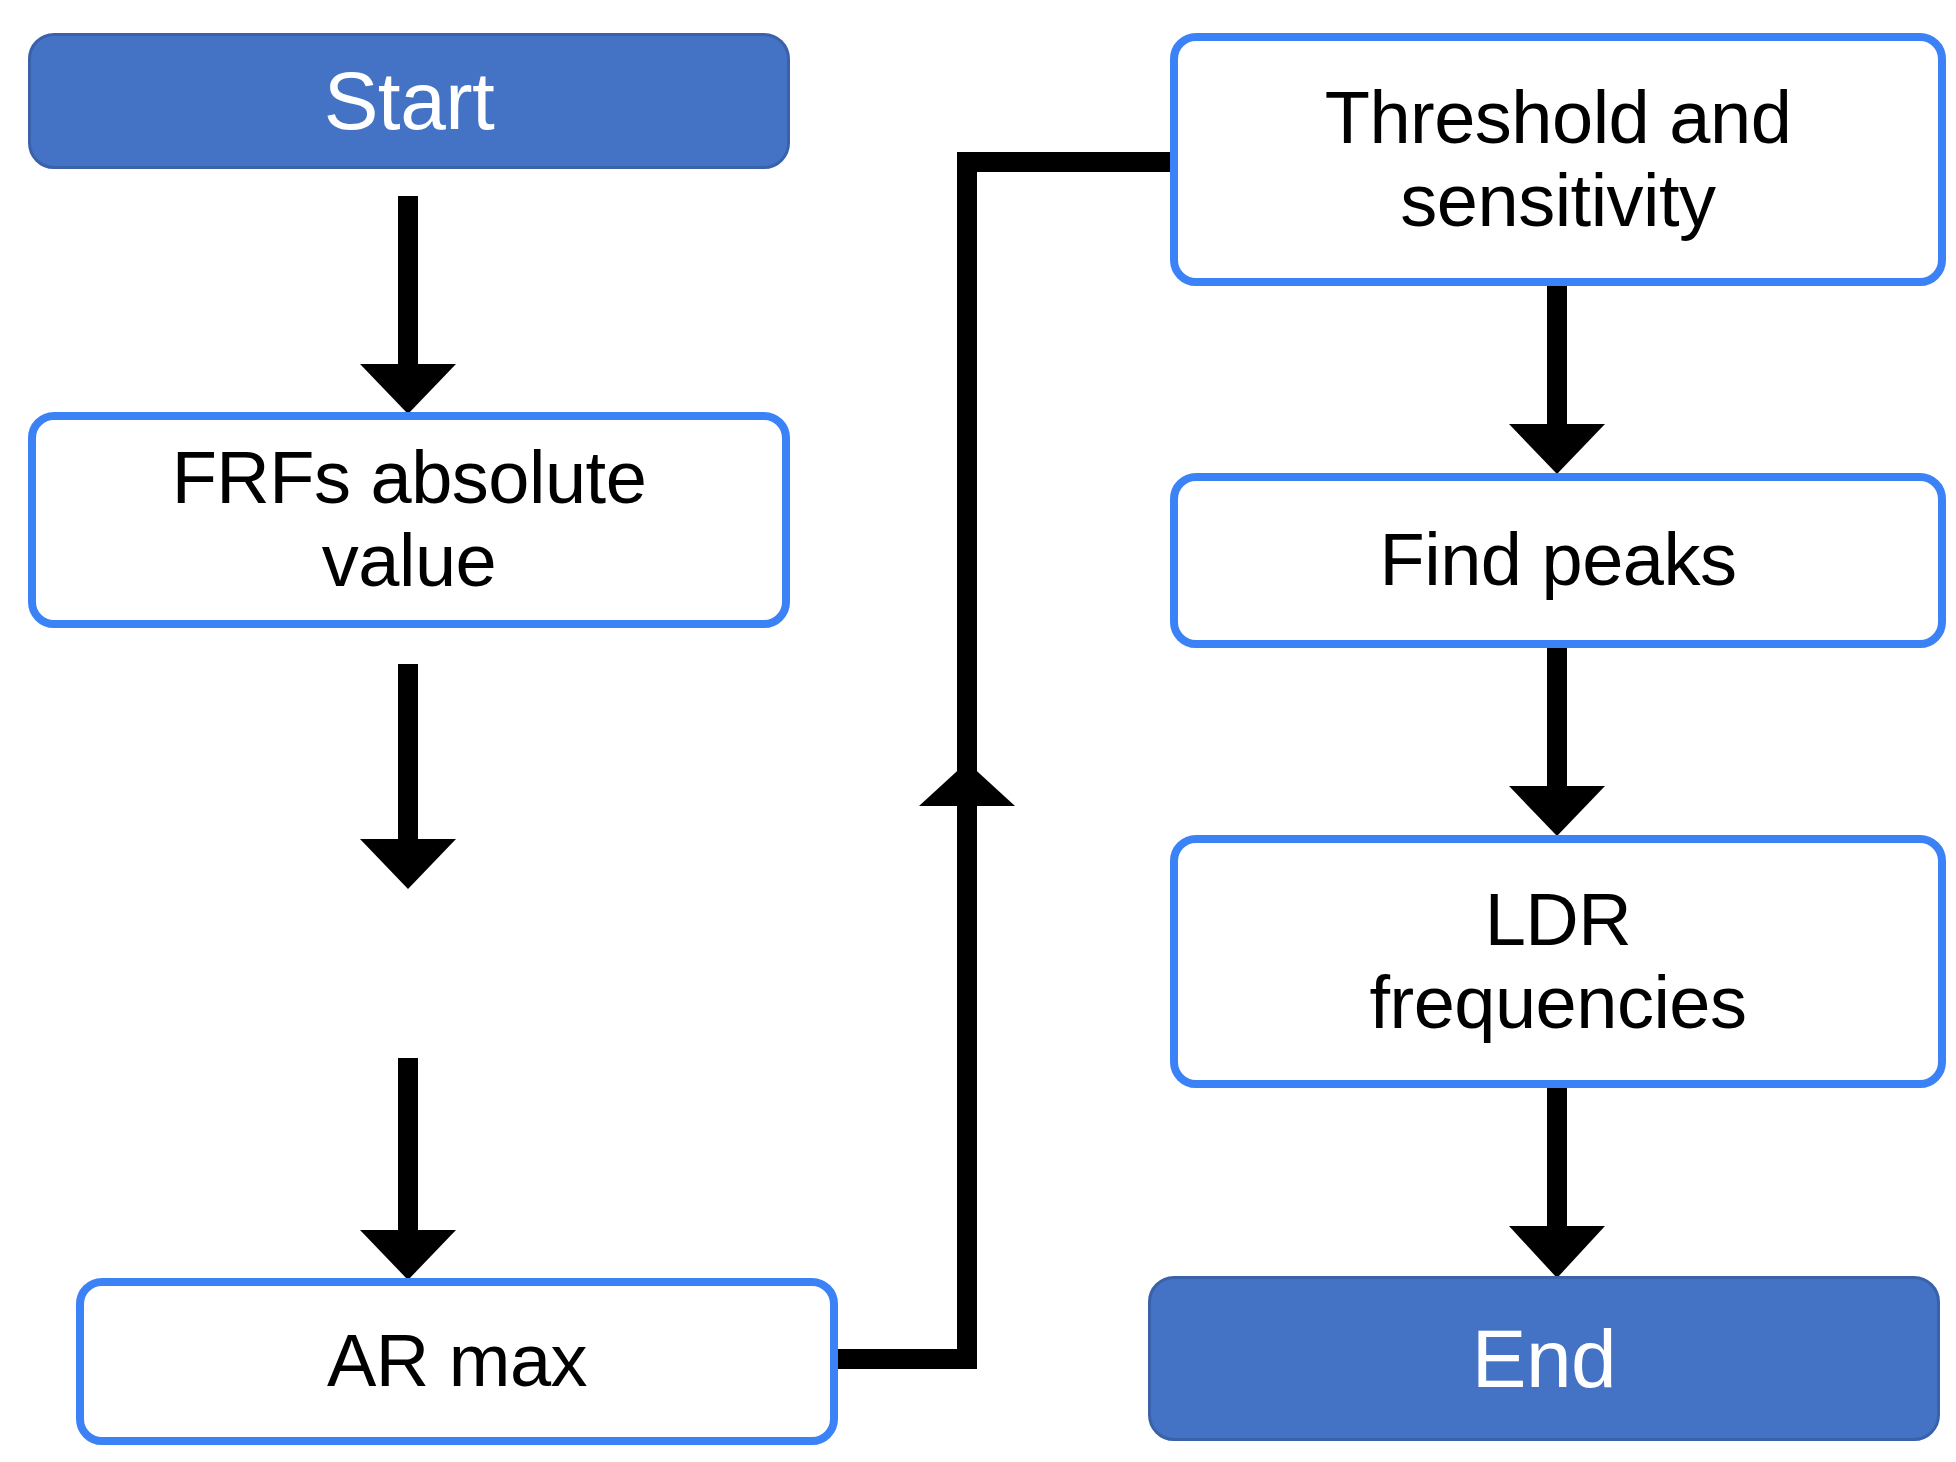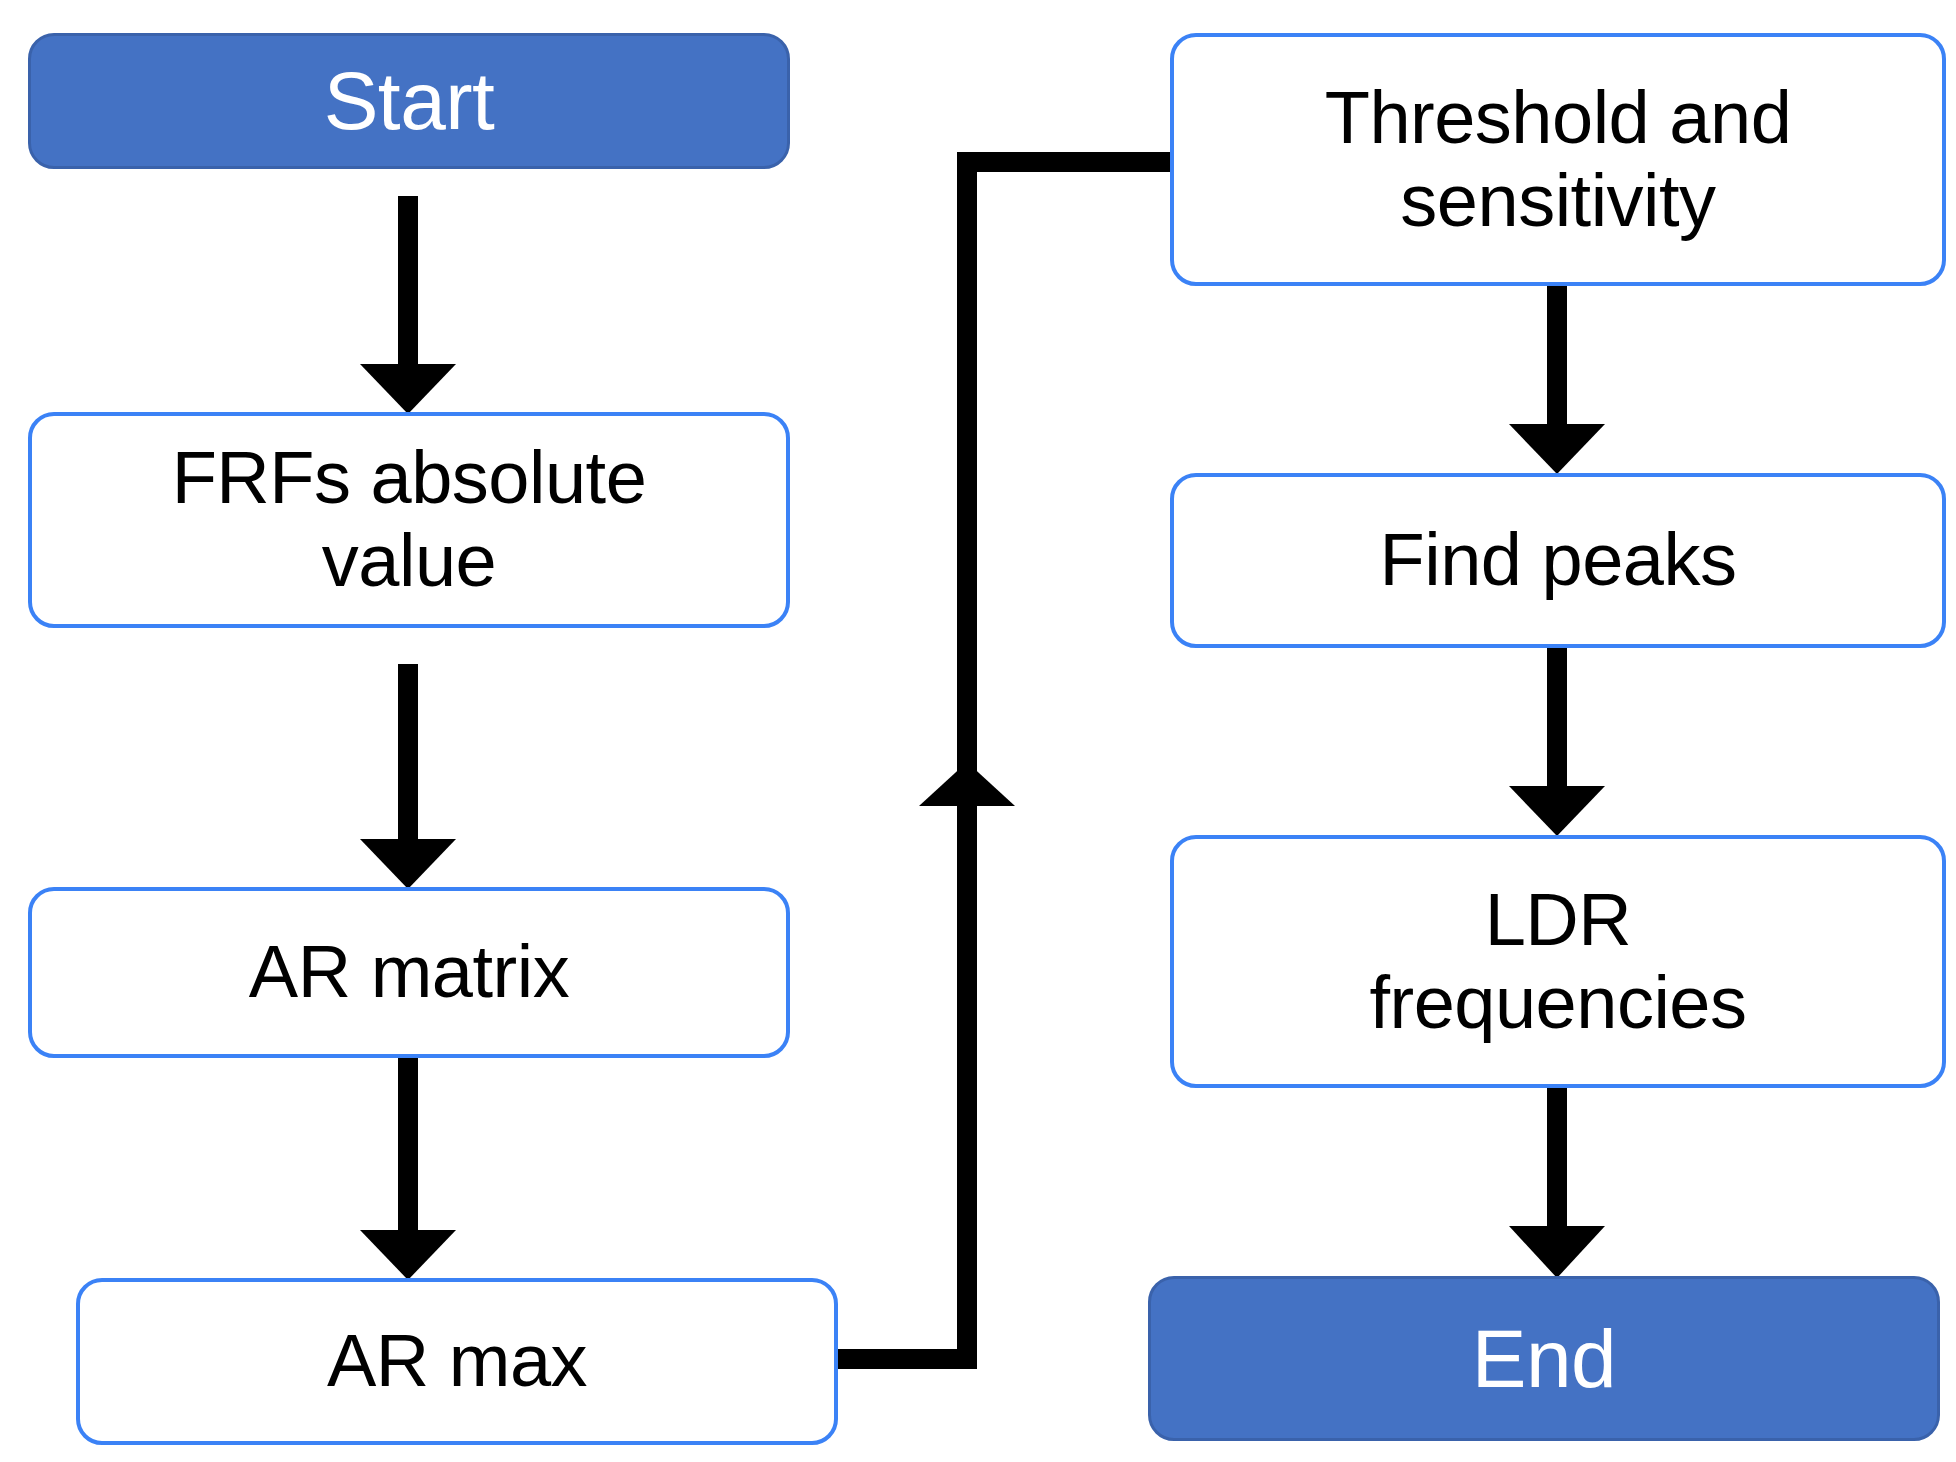--- a/index.html
+++ b/index.html
@@ -23,21 +23,21 @@
     align-items: center;
     justify-content: center;
     text-align: center;
     border-radius: 26px;
     line-height: 1.12;
     letter-spacing: -0.5px;
   }
 
   .node.process {
     background: #ffffff;
-    border: 4px solid #3b82f6;
+    border: 8px solid #3b82f6;
     color: #000000;
     font-size: 74px;
     font-weight: 400;
   }
 
   .node.terminator {
     background: #4472C4;
     border: 3px solid #3A62AB;
     color: #ffffff;
     font-size: 82px;
@@ -113,23 +113,20 @@
 
   <div class="node terminator" style="left:28px; top:33px; width:762px; height:136px;">
     <span class="label">Start</span>
   </div>
 
   <div class="node process" style="left:28px; top:412px; width:762px; height:216px;">
     <span class="label">FRFs absolute
 value</span>
   </div>
 
-  <div class="node process" style="left:28px; top:887px; width:762px; height:171px;">
-    <span class="label">AR matrix</span>
-  </div>
 
   <div class="node process" style="left:28px; top:1278px; width:762px; height:167px;margin-left:48px;">
     <span class="label">AR max</span>
   </div>
 
   <div class="node process" style="left:1170px; top:33px; width:776px; height:253px;">
     <span class="label">Threshold and
 sensitivity</span>
   </div>
 

